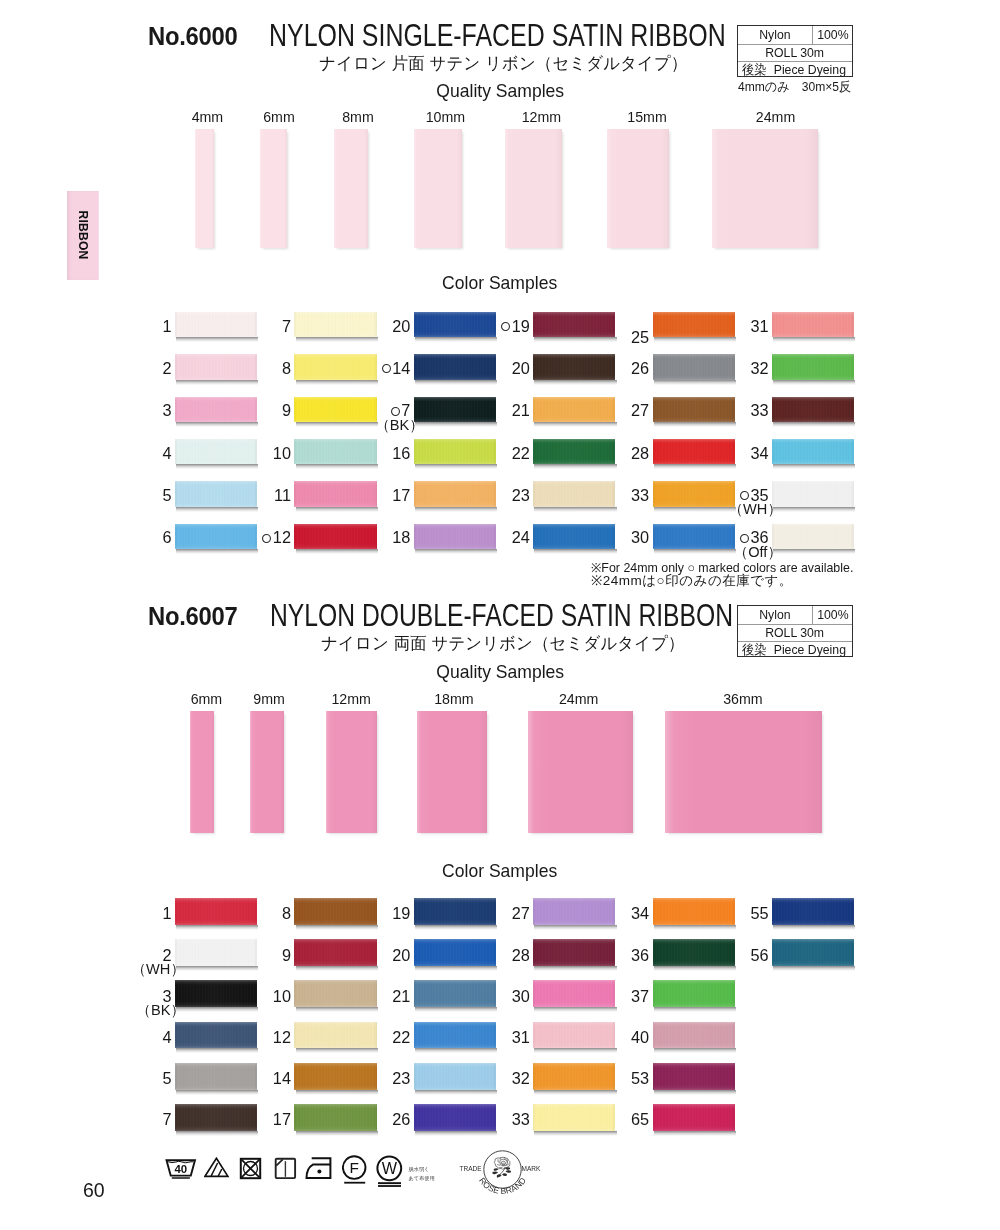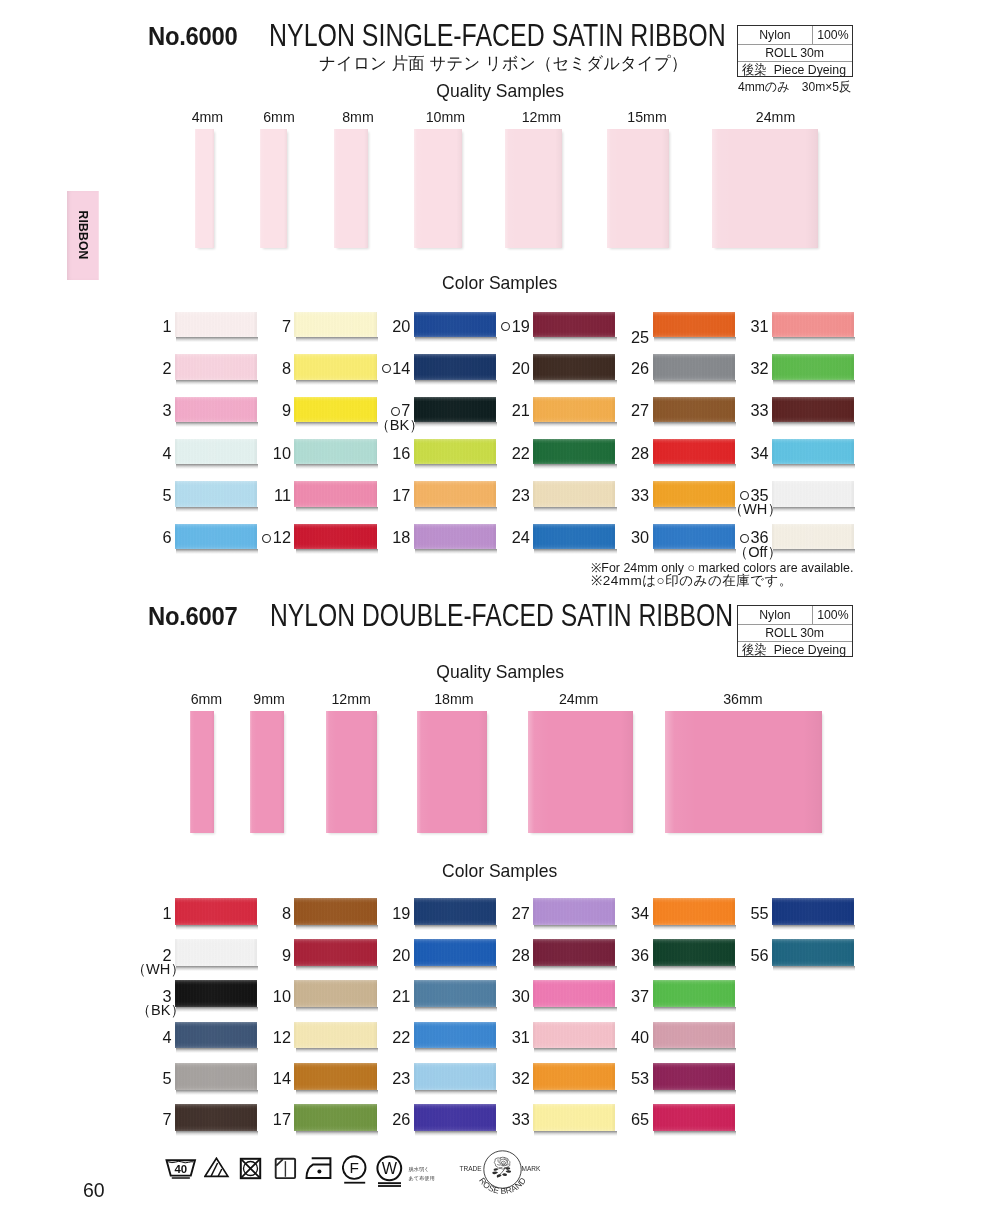--- a/index.html
+++ b/index.html
@@ -268,20 +268,21 @@
       </div>
       <div class="abs cshadow" style="left: 773.2px; top: 548.9px; width: 82.3px; height: 5px;"></div>
       <div class="abs cswatch" style="left: 772px; top: 523.5px; width: 82.3px; height: 25.4px; background: rgb(244, 239, 228);"></div>
     </div>
 
   <div class="abs note" style="left:591px;top:561px;"><span>※For 24mm only ○ marked colors are available.</span></div>
   <div class="abs note jp" style="left:591px;top:573px;">※24mmは○印のみの在庫です。</div>
 
   <div class="abs prodno" style="left:148px;top:602px;">No.6007</div>
   <div class="abs prodtitle t2" style="left:270px;top:597px;">NYLON DOUBLE-FACED SATIN RIBBON</div>
+  <div class="abs prodjp" style="left:253px;top:632px;width:500px;"><span>ナイロン 両面 サテンリボン（セミダルタイプ）</span></div>
 
   <div class="abs spec" style="left:736.5px;top:604.5px;">
     <div class="srow r1">
       <div class="cell cmat">
           <span>Nylon</span>
         </div>
       <div class="cell cpct">
           <span>100%</span>
         </div>
     </div>

